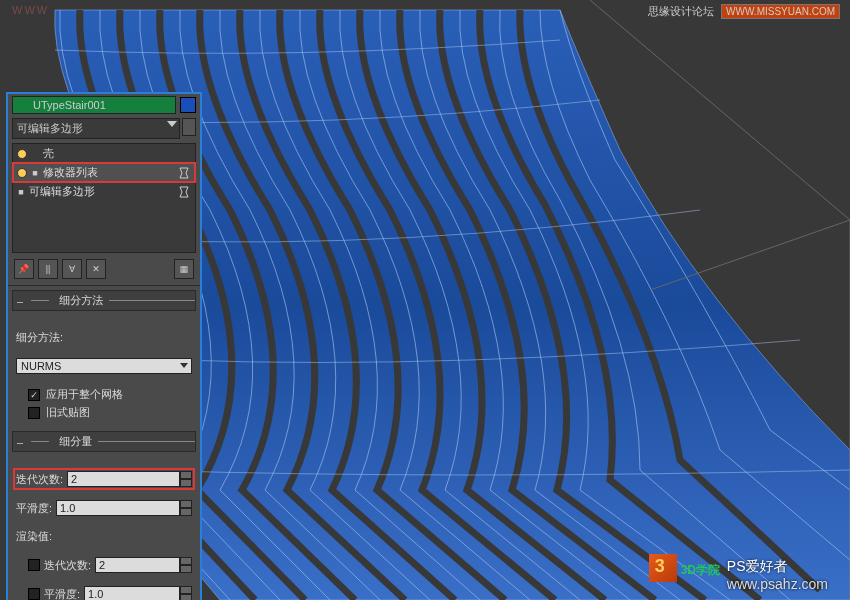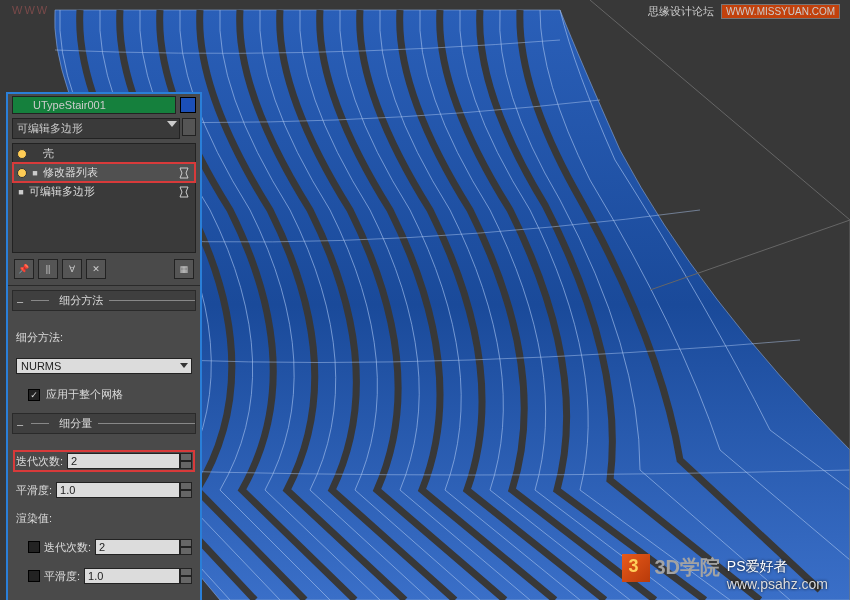--- a/index.html
+++ b/index.html
@@ -8,21 +8,21 @@
 .viewport { position: absolute; top: 0; left: 0; width: 850px; height: 600px; background: #383838; }
 .viewport svg { width: 100%; height: 100%; }
 
 .top-watermark-left { position: absolute; top: 4px; left: 12px; color: #7a4a4a; font-size: 11px; letter-spacing: 2px; }
 .top-watermark-right { position: absolute; top: 4px; right: 10px; color: #ccc; font-size: 11px; }
 .top-watermark-right .boxed { background: #c2410c; padding: 1px 4px; border: 1px solid #777; margin-left: 4px; font-size: 10px; }
 
 .bottom-watermark-1 { position: absolute; bottom: 14px; right: 130px; }
 .bottom-watermark-1 .cube { display: inline-block; width: 28px; height: 28px; background: linear-gradient(135deg,#e85a1a,#b83a0a); margin-right: 4px; position: relative; }
 .bottom-watermark-1 .cube::after { content: "3"; position: absolute; left: 6px; top: 2px; color: #ffce5a; font-size: 18px; font-weight: bold; }
-.bottom-watermark-1 .txt { color: #a3a3a3; font-size: 20px; font-weight: bold; vertical-align: 8px; }
+.bottom-watermark-1 .txt { color: #22c55e; font-size: 12px; font-weight: bold; vertical-align: 8px; }
 
 .bottom-watermark-2 { position: absolute; bottom: 8px; right: 22px; color: #fff; font-size: 14px; text-shadow: 0 0 3px #000; }
 .bottom-watermark-2 .sub { font-size: 14px; color: #ddd; display: block; text-align: left; }
 
 .panel { position: absolute; left: 6px; top: 92px; width: 196px; border: 2px solid #2a7fd8; background: #4a4a4a; color: #ddd; font-size: 11px; }
 
 .obj-row { display: flex; align-items: center; padding: 2px 4px; }
 .obj-name { flex: 1; background: #15803d; border: 1px solid #222; padding: 2px 20px; color: #ccc; }
 .color-swatch { width: 16px; height: 16px; background: #1b4fb8; border: 1px solid #000; margin-left: 4px; }
 
@@ -187,20 +187,24 @@
     </div>
     <div class="field-row">
       <div class="dd">
         <span>NURMS</span><div class="arrow"></div>
       </div>
     </div>
     <div class="chk">
       <div class="chk-box on"></div>
       <span>应用于整个网格</span>
     </div>
+    <div class="chk">
+      <div class="chk-box"></div>
+      <span>旧式贴图</span>
+    </div>
   </div>
 
   <div class="rollout-h">
     <span class="minus">–</span>
       <span class="dash"></span>
     <span class="title">细分量</span>
     <span class="grow"></span>
   </div>
   <div class="rollout-body">
     <div class="field-row hl-red">

